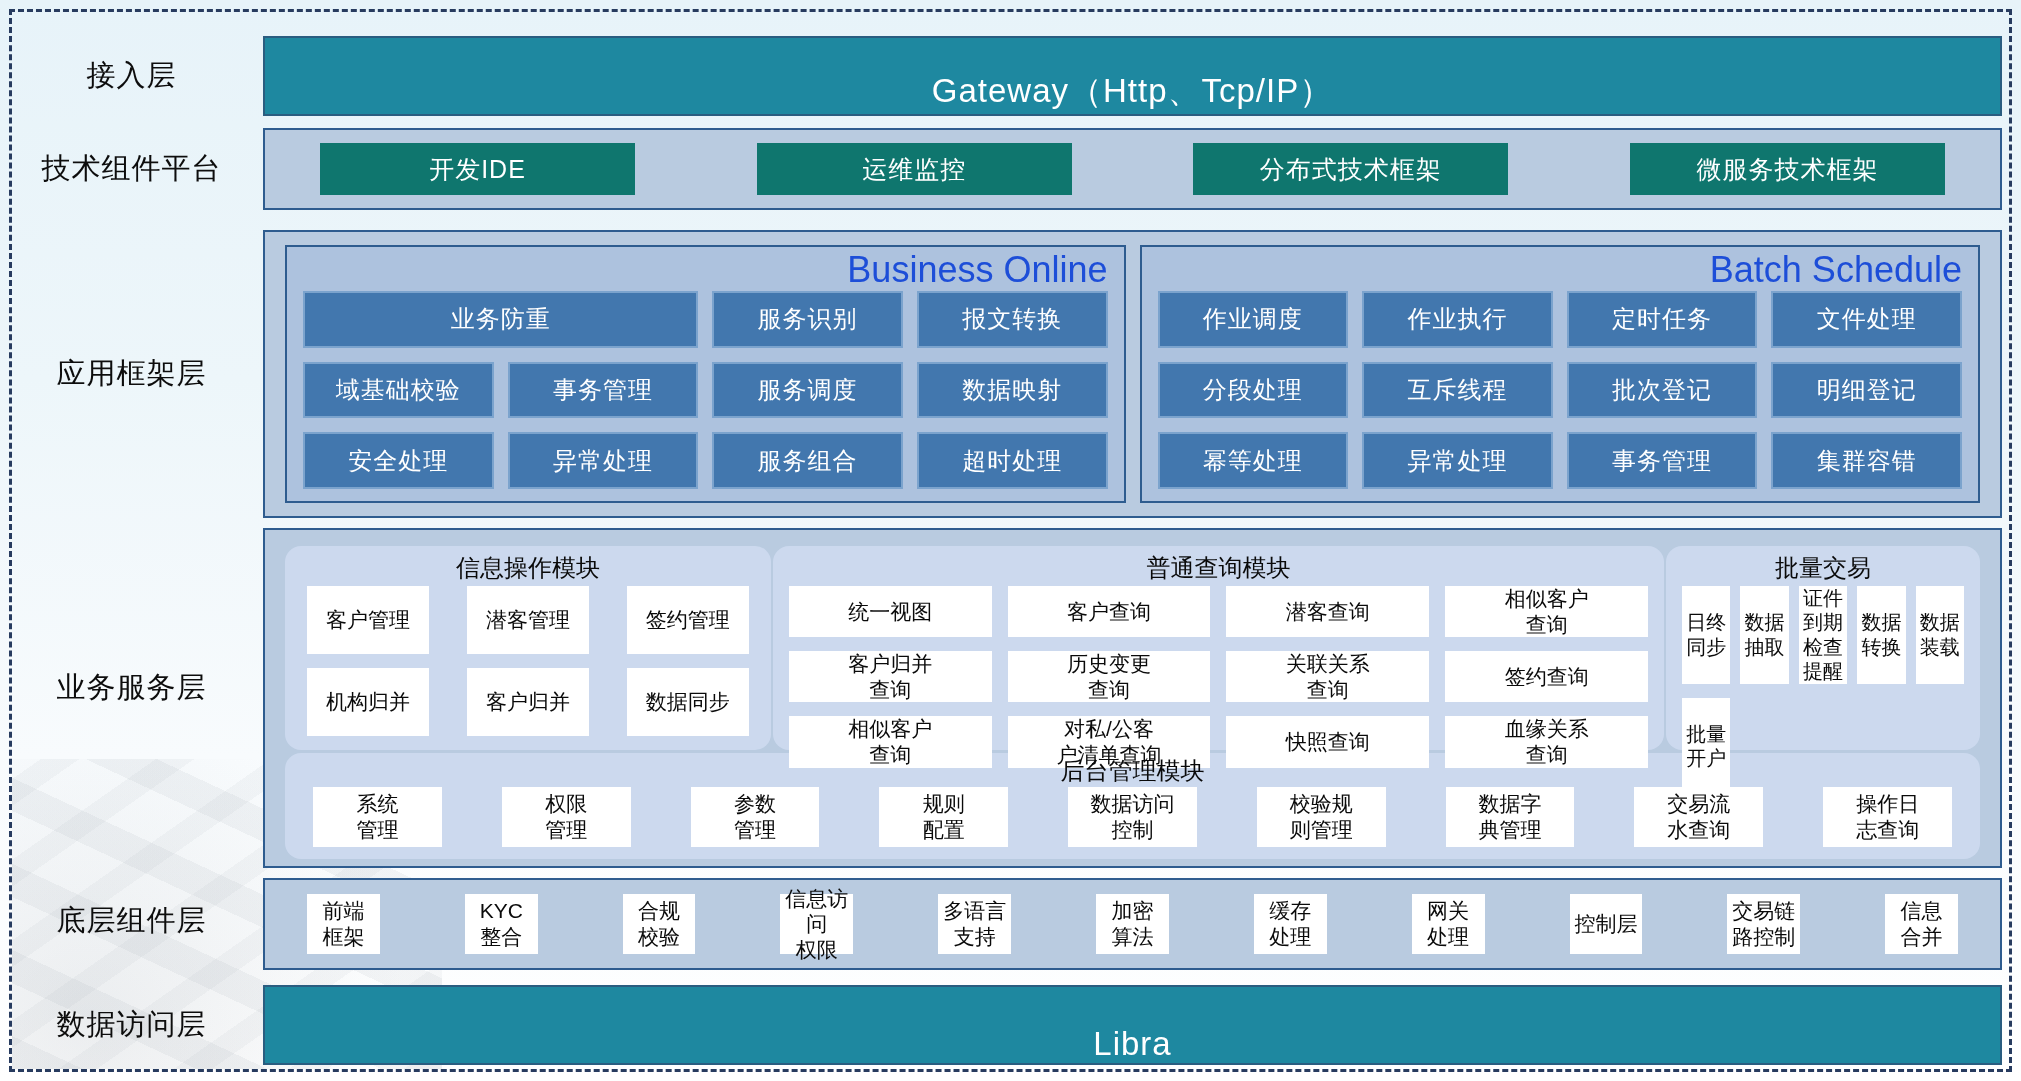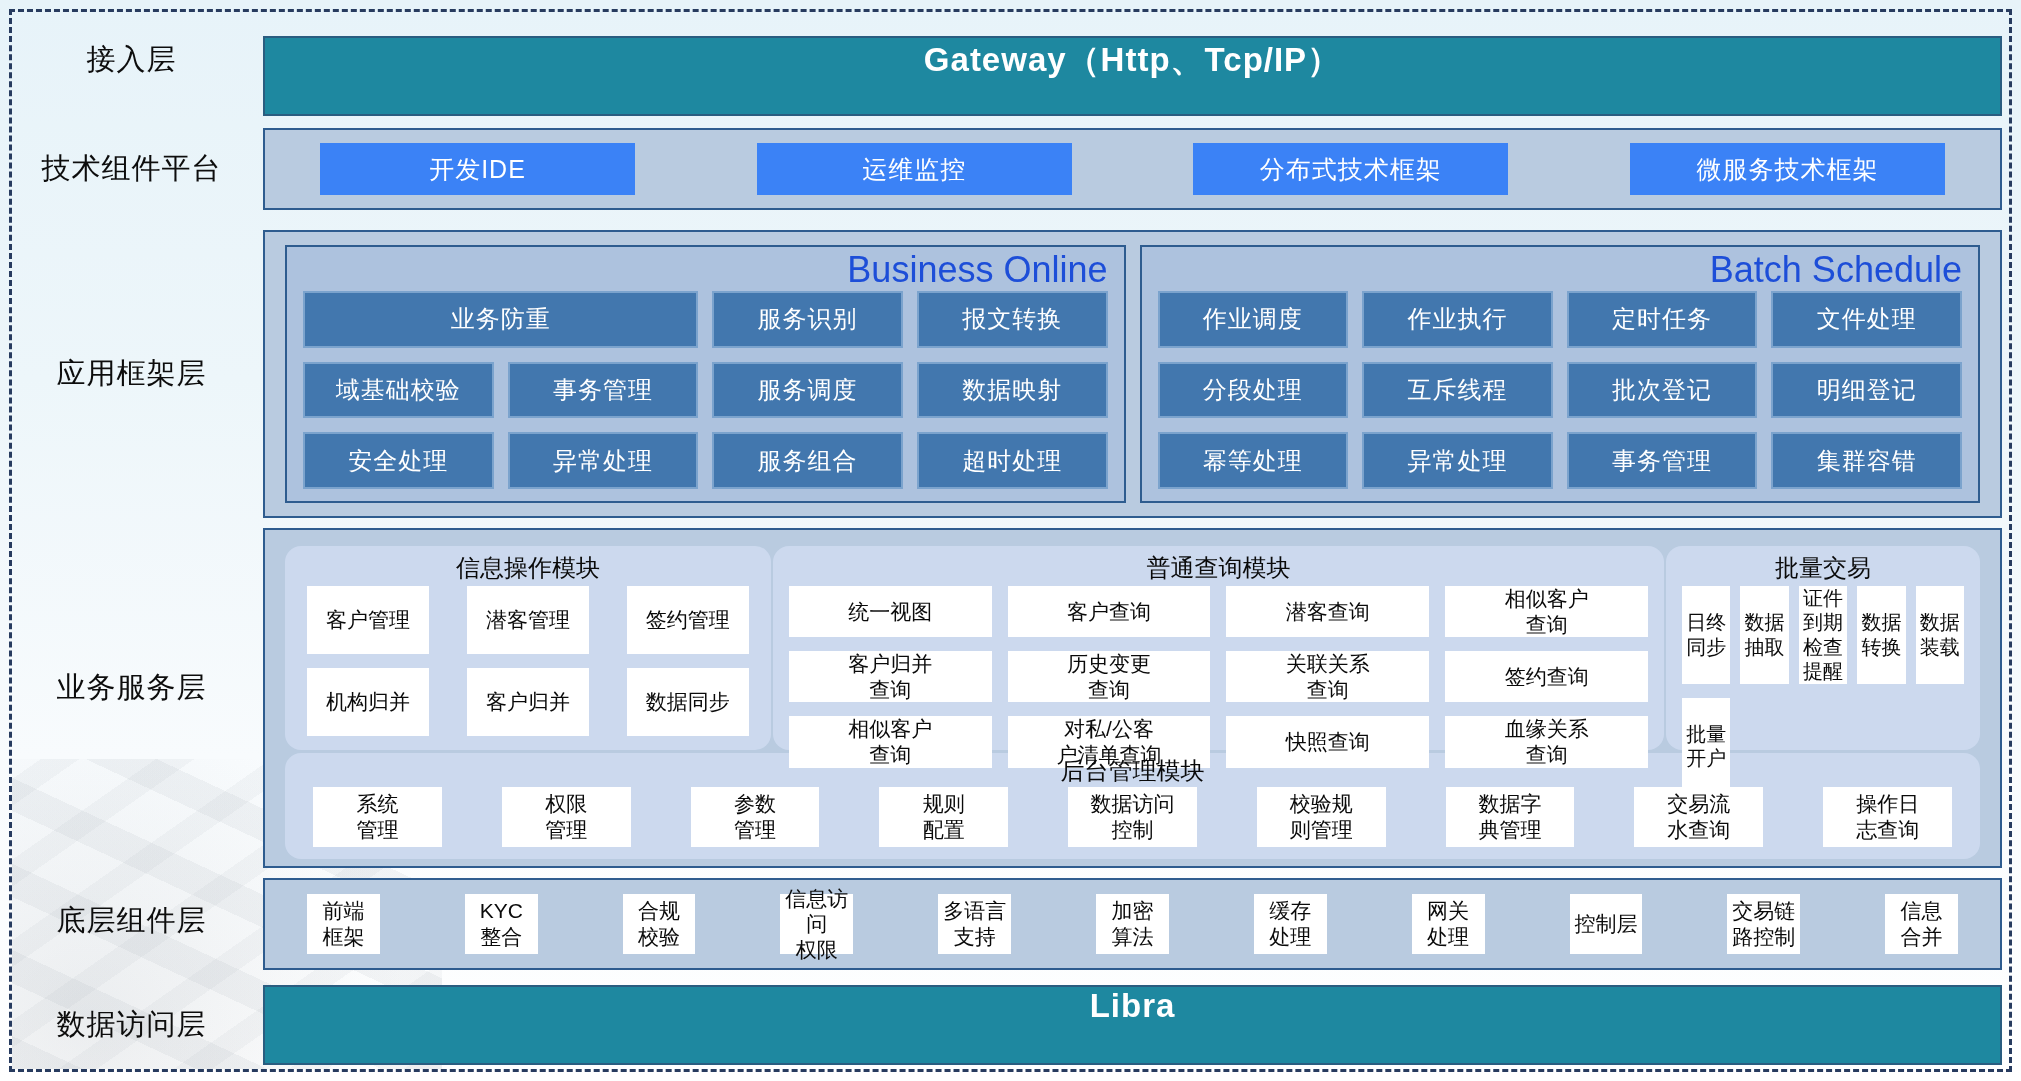--- a/index.html
+++ b/index.html
@@ -16,28 +16,28 @@
       repeating-linear-gradient(25deg, rgba(150,160,170,0.10) 0 30px, transparent 30px 78px),
       repeating-linear-gradient(-35deg, rgba(150,160,170,0.08) 0 22px, transparent 22px 66px);
   }
   .row-label{
     position:absolute;left:0;width:263px;display:flex;align-items:center;justify-content:center;
     font-size:29px;color:#0d0d0d;z-index:2;letter-spacing:1px;
   }
   .section{position:absolute;left:263px;width:1739px;box-sizing:border-box;z-index:1}
   .bar{
     background:#1e88a0;border:2px solid #2a5d80;color:#ffffff;
-    display:flex;align-items:flex-start;justify-content:center;font-size:33px;letter-spacing:1px;font-weight:bold;
+    display:flex;align-items:flex-end;justify-content:center;font-size:33px;letter-spacing:1px;
   }
   #gateway{top:36px;height:80px}
   #libra{top:985px;height:80px}
   .panel{background:#b9cbe0;border:2px solid #2e5c8f}
   #tech{top:128px;height:82px;display:flex;align-items:center;justify-content:space-between;padding:0 55px}
   .btn-navy{
-    width:315px;height:52px;background:#3b82f6;color:#fff;font-size:25px;
+    width:315px;height:52px;background:#0f766e;color:#fff;font-size:25px;
     display:flex;align-items:center;justify-content:center;letter-spacing:1px;
   }
   #appfw{top:230px;height:288px;display:flex;gap:14px;padding:13px 20px}
   .subbox{flex:1;background:#adc2de;border:2px solid #2e5c8f;padding:2px 16px 12px;display:flex;flex-direction:column;box-sizing:border-box}
   .subbox-title{text-align:right;font-size:36px;color:#1d4ed8;height:42px;line-height:42px}
   .subgrid{display:grid;grid-template-columns:repeat(4,1fr);gap:14px;flex:1}
   .btn-blue{
     background:#4277ae;border:2px solid #7ba3cd;color:#fff;font-size:24px;
     display:flex;align-items:center;justify-content:center;letter-spacing:1px;
   }
@@ -65,21 +65,21 @@
   .admin-row .wide{flex:2.4}
   #base{top:878px;height:92px;display:flex;gap:85px;padding:14px 42px}
   #base .btn-white{flex:1}
 </style>
 </head>
 <body>
 
 <div class="bg-texture"></div>
 <div class="frame"></div>
 
-<div class="row-label" style="top:20px;height:80px">接入层</div>
+<div class="row-label" style="top:36px;height:80px">接入层</div>
 <div class="row-label" style="top:128px;height:82px">技术组件平台</div>
 <div class="row-label" style="top:230px;height:288px">应用框架层</div>
 <div class="row-label" style="top:528px;height:320px">业务服务层</div>
 <div class="row-label" style="top:878px;height:86px">底层组件层</div>
 <div class="row-label" style="top:985px;height:80px">数据访问层</div>
 
 <div id="gateway" class="section bar">
   <span>Gateway（Http、Tcp/IP）</span>
 </div>
 

